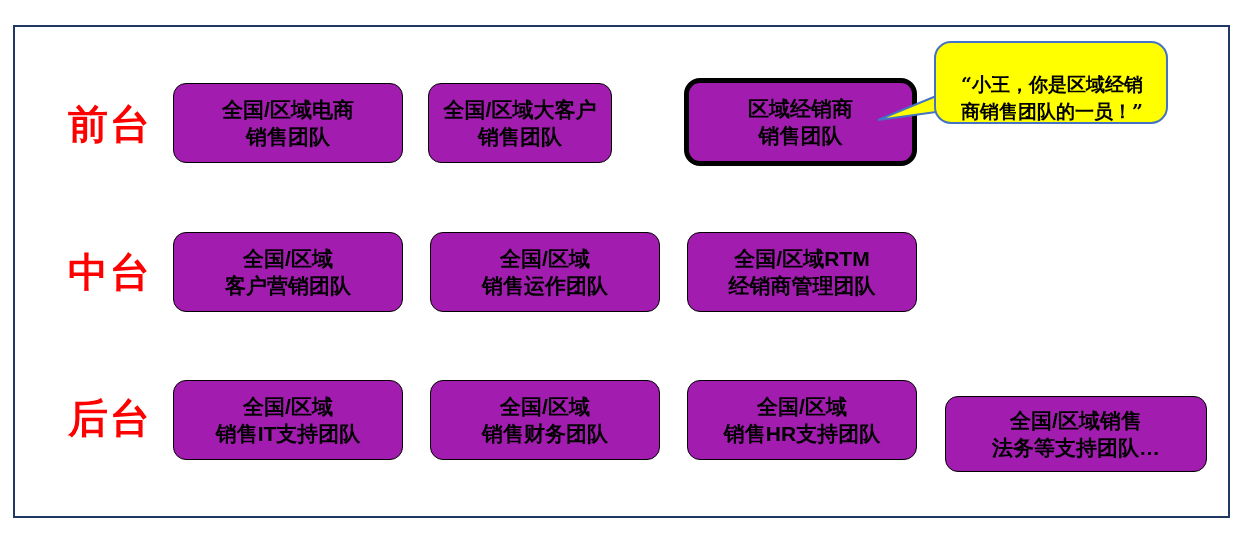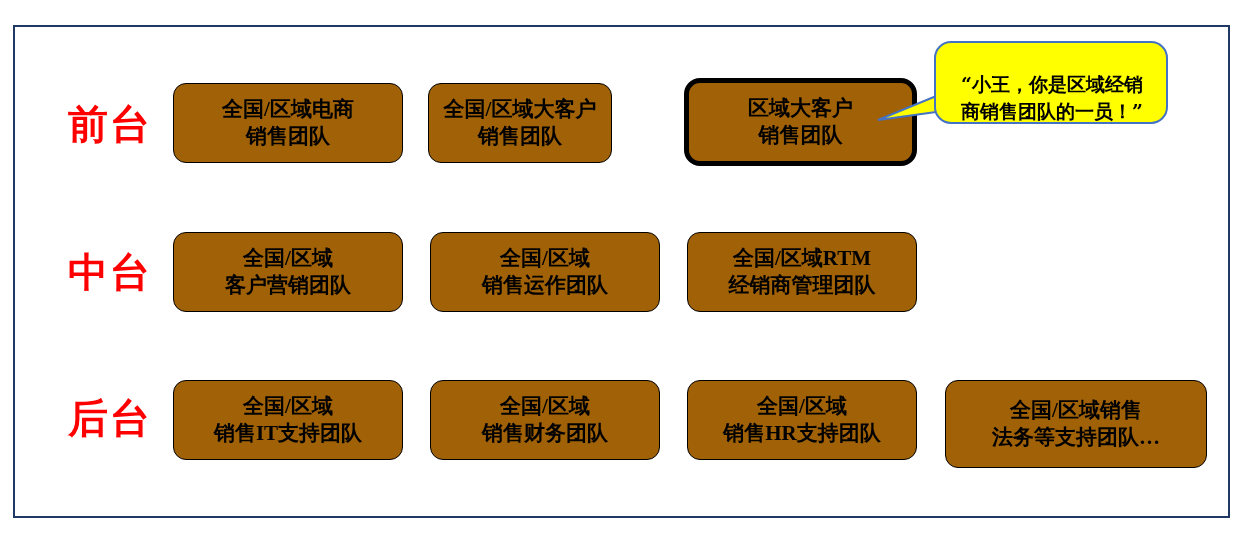--- a/index.html
+++ b/index.html
@@ -32,33 +32,32 @@
     line-height: 52px;
     text-align: center;
     font-size: 40px;
     font-weight: bold;
     color: #FF0000;
     letter-spacing: 2px;
   }
   .team-box {
     position: absolute;
     box-sizing: border-box;
-    background: #a16207;
+    background: #a21caf;
     border: 1.5px solid #000000;
     border-radius: 13px;
     display: flex;
     align-items: center;
     justify-content: center;
     text-align: center;
     font-size: 21px;
     font-weight: bold;
     color: #000000;
     line-height: 27px;
     white-space: pre-line;
-    font-family: Liberation Serif, serif;
   }
   .team-box.highlight {
     border: 5px solid #000000;
     border-radius: 16px;
   }
   .callout-svg {
     position: absolute;
     left: 860px;
     top: 35px;
     width: 320px;
@@ -86,37 +85,37 @@
   <div class="frame"></div>
 
   <div class="row-label" style="left:60px; top:98px;">前台</div>
   <div class="row-label" style="left:60px; top:392px;">后台</div>
   <div class="row-label" style="left:60px; top:246px;">中台</div>
 
   <div class="team-box" style="left:173px; top:83px; width:230px; height:80px;">全国/区域电商
 销售团队</div>
   <div class="team-box" style="left:428px; top:83px; width:184px; height:80px;">全国/区域大客户
 销售团队</div>
-  <div class="team-box highlight" style="left:684px; top:78px; width:233px; height:88px;">区域大客户
+  <div class="team-box highlight" style="left:684px; top:78px; width:233px; height:88px;">区域经销商
 销售团队</div>
 
   <div class="team-box" style="left:173px; top:232px; width:230px; height:80px;">全国/区域
 客户营销团队</div>
   <div class="team-box" style="left:430px; top:232px; width:230px; height:80px;">全国/区域
 销售运作团队</div>
   <div class="team-box" style="left:687px; top:232px; width:230px; height:80px;">全国/区域RTM
 经销商管理团队</div>
 
   <div class="team-box" style="left:173px; top:380px; width:230px; height:80px;">全国/区域
 销售IT支持团队</div>
   <div class="team-box" style="left:430px; top:380px; width:230px; height:80px;">全国/区域
 销售财务团队</div>
   <div class="team-box" style="left:687px; top:380px; width:230px; height:80px;">全国/区域
 销售HR支持团队</div>
-  <div class="team-box" style="left:945px; top:380px; width:262px; height:88px;">全国/区域销售
+  <div class="team-box" style="left:945px; top:396px; width:262px; height:76px;">全国/区域销售
 法务等支持团队…</div>
 
   <svg class="callout-svg" viewBox="0 0 320 100">
     <polygon points="18,85 115,45 127,70" fill="#FFFF00" stroke="#4472C4" stroke-width="2"></polygon>
     <rect x="75" y="7" width="232" height="81" rx="16" ry="16" fill="#FFFF00" stroke="#4472C4" stroke-width="2"></rect>
   </svg>
   <div class="callout-text">“小王，你是区域经销
 商销售团队的一员！”</div>
 
 </div>

